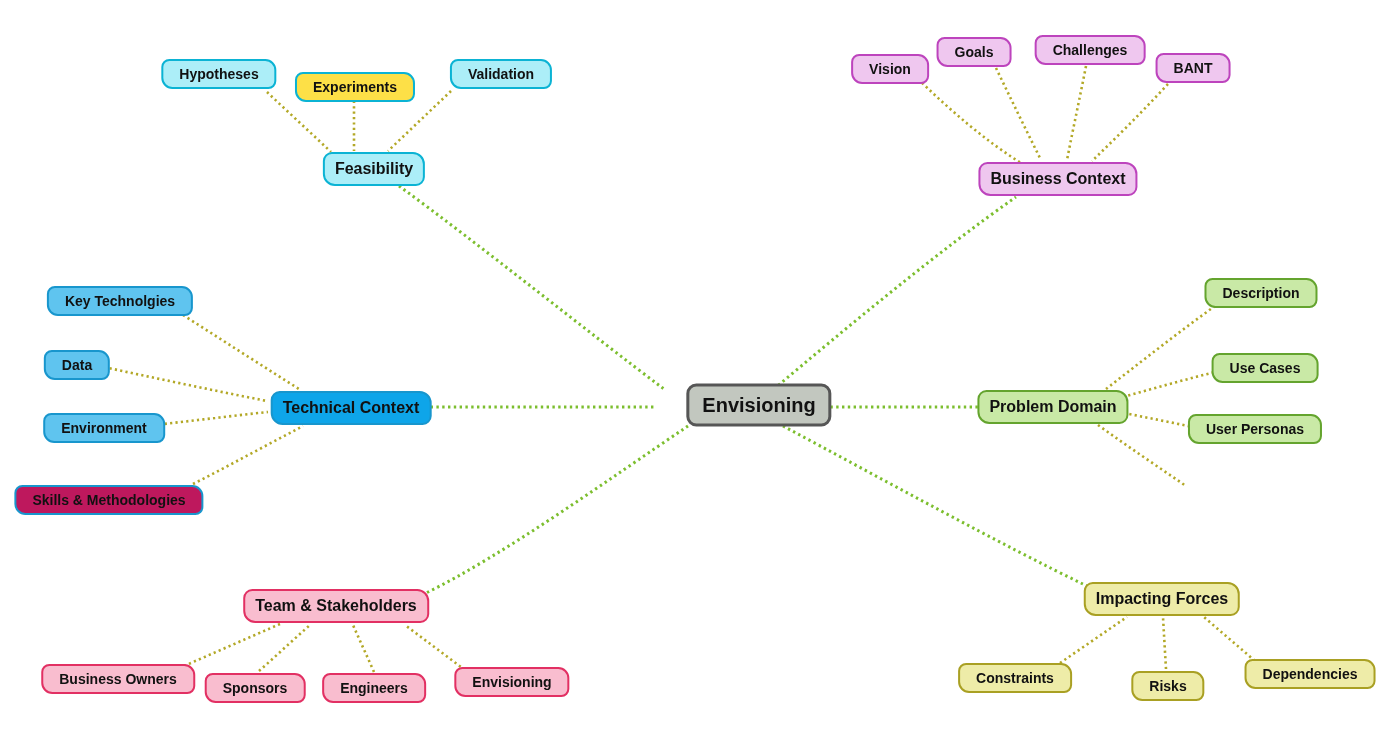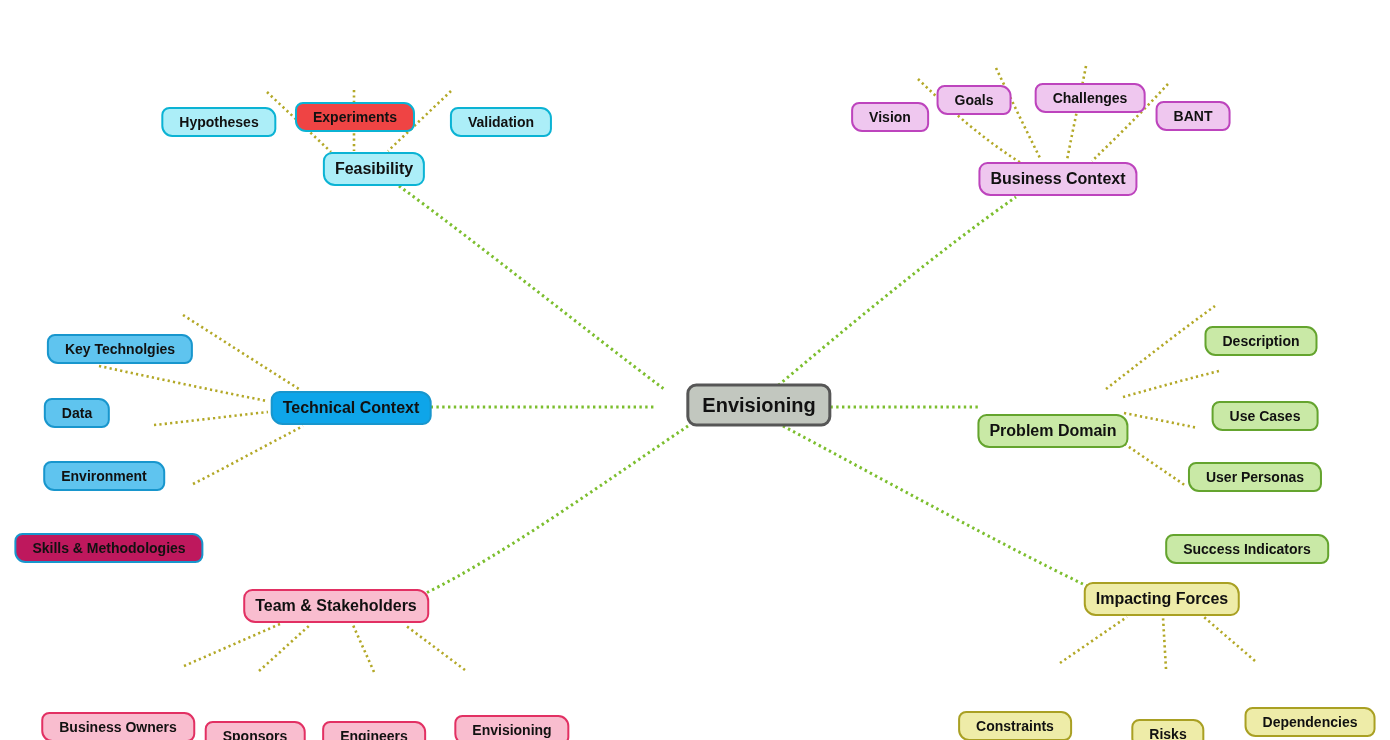--- a/index.html
+++ b/index.html
@@ -34,21 +34,20 @@
     color: #111111;
     text-align: center;
     border-style: solid;
     box-sizing: border-box;
   }
   .leaf {
     font-size: 14px;
     padding: 5px 16px;
     border-width: 2.5px;
     border-radius: 8px 11px 8px 11px;
-    margin-top: 48px;
   }
   .branch {
     font-size: 16px;
     padding: 6px 10px;
     border-width: 2.5px;
     border-radius: 9px 12px 9px 12px;
   }
   .center-node {
     font-size: 20px;
     padding: 7px 13px;
@@ -96,40 +95,39 @@
 
     <path class="e2" d="M1060 663 C1082 648 1105 632 1127 617" style="stroke: rgb(179, 168, 39);"></path>
     <path class="e2" d="M1166 669 C1165 652 1164 635 1163 617" style="stroke: rgb(179, 168, 39);"></path>
     <path class="e2" d="M1255 661 C1238 646 1221 632 1204 617" style="stroke: rgb(179, 168, 39);"></path>
   </svg>
 
   <div class="node center-node" style="left: 720px; top: 405px; background-color: rgb(194, 199, 191); border-color: rgb(86, 86, 86); margin-left: 39px;">Envisioning</div>
 
   <div class="node branch" style="left: 352px; top: 169px; background-color: rgb(172, 238, 248); border-color: rgb(11, 179, 212); margin-left: 22px;">Feasibility</div>
   <div class="node leaf" style="left: 219px; top: 74px; background-color: rgb(172, 238, 248); border-color: rgb(11, 179, 212);">Hypotheses</div>
-  <div class="node leaf" style="left: 355px; top: 69px; background-color: #ef4444; border-color: rgb(11, 179, 212);">Experiments</div>
+  <div class="node leaf" style="left: 355px; top: 87px; background-color: #fde047; border-color: rgb(11, 179, 212);">Experiments</div>
   <div class="node leaf" style="left: 501px; top: 74px; background-color: rgb(172, 238, 248); border-color: rgb(11, 179, 212);">Validation</div>
 
   <div class="node branch" style="left: 1058px; top: 179px; background-color: rgb(239, 199, 239); border-color: rgb(189, 68, 189);">Business Context</div>
   <div class="node leaf" style="left: 890px; top: 69px; background-color: rgb(239, 199, 239); border-color: rgb(189, 68, 189);">Vision</div>
   <div class="node leaf" style="left: 974px; top: 52px; background-color: rgb(239, 199, 239); border-color: rgb(189, 68, 189);">Goals</div>
   <div class="node leaf" style="left: 1090px; top: 50px; background-color: rgb(239, 199, 239); border-color: rgb(189, 68, 189);">Challenges</div>
   <div class="node leaf" style="left: 1193px; top: 68px; background-color: rgb(239, 199, 239); border-color: rgb(189, 68, 189);">BANT</div>
 
   <div class="node branch" style="left: 351px; top: 408px; background-color: #0ea5e9; border-color: rgb(24, 150, 205);">Technical Context</div>
   <div class="node leaf" style="left: 120px; top: 301px; background-color: rgb(95, 196, 239); border-color: rgb(24, 150, 205);">Key Technolgies</div>
   <div class="node leaf" style="left: 77px; top: 365px; background-color: rgb(95, 196, 239); border-color: rgb(24, 150, 205);">Data</div>
   <div class="node leaf" style="left: 104px; top: 428px; background-color: rgb(95, 196, 239); border-color: rgb(24, 150, 205);">Environment</div>
   <div class="node leaf" style="left: 109px; top: 500px; background-color: #be185d; border-color: rgb(24, 150, 205); text-align: right;">Skills &amp; Methodologies</div>
 
-  <div class="node branch" style="left: 1053px; top: 407px; background-color: rgb(201, 233, 166); border-color: rgb(100, 164, 46); margin-top: 24px;">Problem Domain</div>
+  <div class="node branch" style="left: 1053px; top: 407px; background-color: rgb(201, 233, 166); border-color: rgb(100, 164, 46);">Problem Domain</div>
   <div class="node leaf" style="left: 1261px; top: 293px; background-color: rgb(201, 233, 166); border-color: rgb(100, 164, 46);">Description</div>
   <div class="node leaf" style="left: 1265px; top: 368px; background-color: rgb(201, 233, 166); border-color: rgb(100, 164, 46);">Use Cases</div>
   <div class="node leaf" style="left: 1255px; top: 429px; background-color: rgb(201, 233, 166); border-color: rgb(100, 164, 46);">User Personas</div>
-  <div class="node leaf" style="left: 1247px; top: 501px; background-color: rgb(201, 233, 166); border-color: rgb(100, 164, 46);">Success Indicators</div>
 
   <div class="node leaf" style="left: 118px; top: 679px; background-color: rgb(249, 189, 207); border-color: rgb(226, 48, 99);">Business Owners</div>
   <div class="node branch" style="left: 336px; top: 606px; background-color: rgb(249, 189, 207); border-color: rgb(226, 48, 99);">Team &amp; Stakeholders</div>
   <div class="node leaf" style="left: 255px; top: 688px; background-color: rgb(249, 189, 207); border-color: rgb(226, 48, 99);">Sponsors</div>
   <div class="node leaf" style="left: 374px; top: 688px; background-color: rgb(249, 189, 207); border-color: rgb(226, 48, 99);">Engineers</div>
   <div class="node leaf" style="left: 512px; top: 682px; background-color: rgb(249, 189, 207); border-color: rgb(226, 48, 99);">Envisioning</div>
 
   <div class="node branch" style="left: 1162px; top: 599px; background-color: rgb(238, 236, 168); border-color: rgb(169, 160, 35);">Impacting Forces</div>
   <div class="node leaf" style="left: 1015px; top: 678px; background-color: rgb(238, 236, 168); border-color: rgb(169, 160, 35);">Constraints</div>
   <div class="node leaf" style="left: 1168px; top: 686px; background-color: rgb(238, 236, 168); border-color: rgb(169, 160, 35);">Risks</div>

